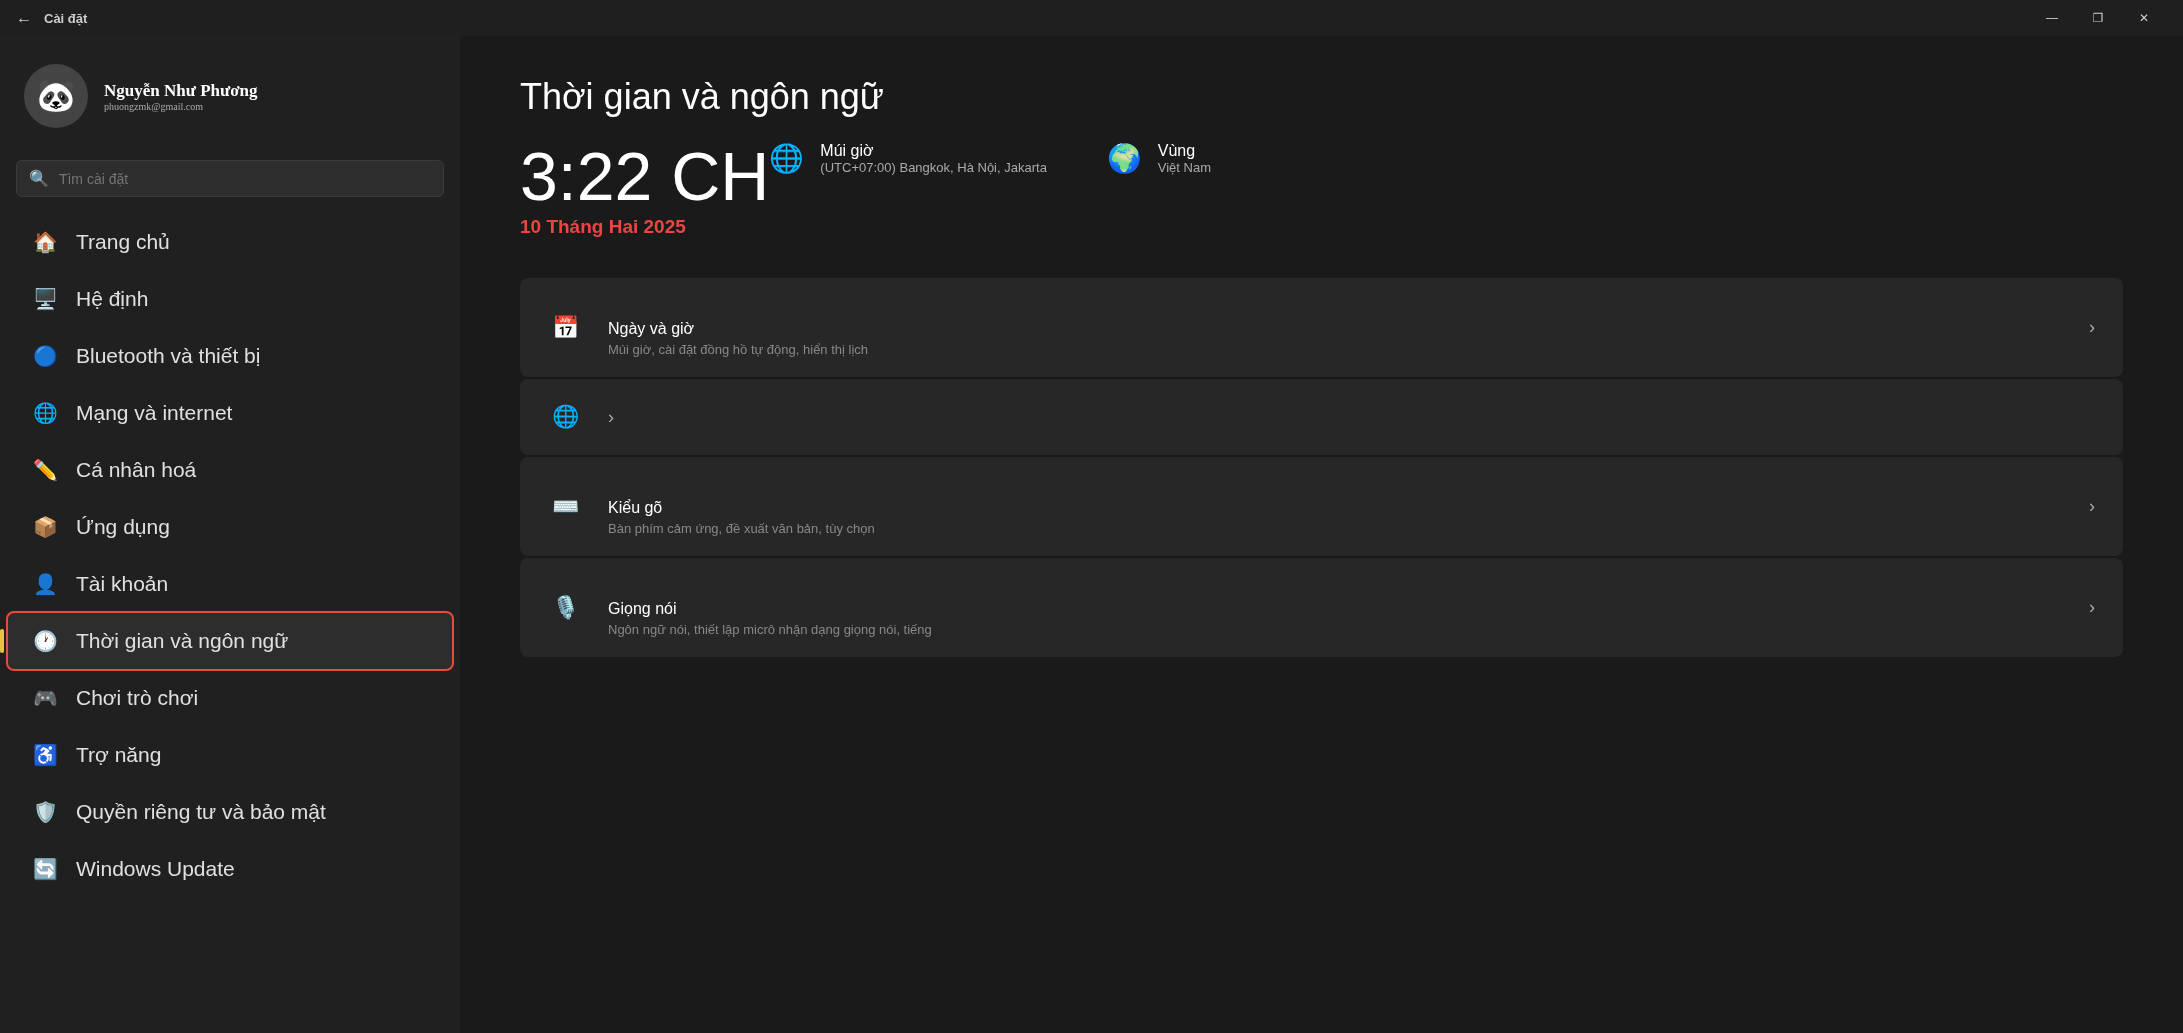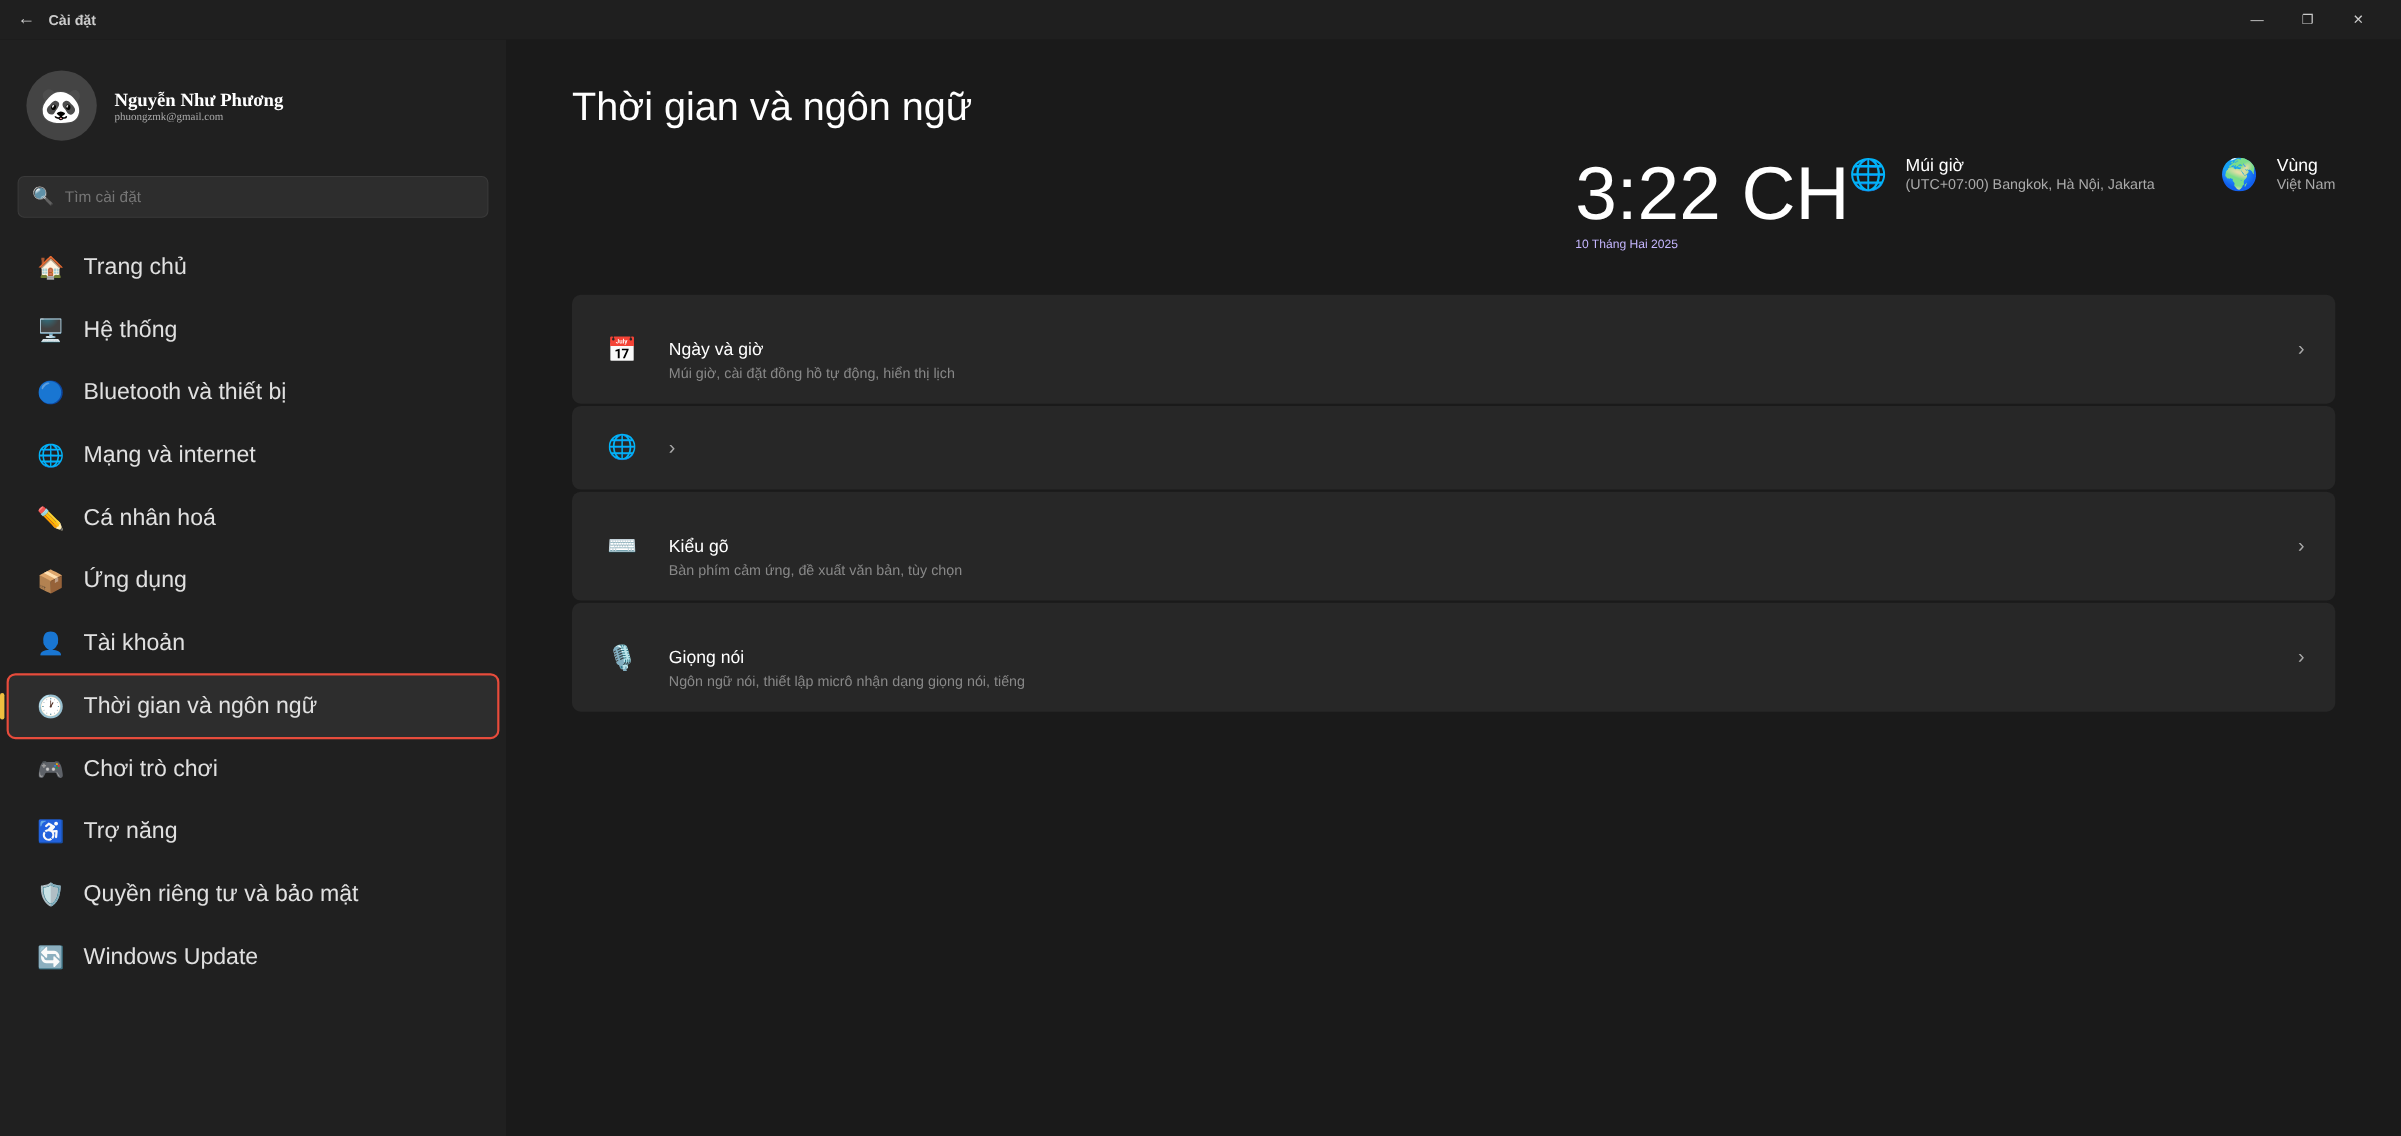--- a/index.html
+++ b/index.html
@@ -188,34 +188,35 @@
       font-size: 36px;
       font-weight: 300;
       color: #ffffff;
       margin-bottom: 24px;
     }
 
     
     .clock-section {
       display: flex;
       align-items: flex-start;
-      justify-content: flex-end;
+      justify-content: flex-start;
       margin-bottom: 40px;
     }
     .clock-left {}
     .clock-time {
       font-size: 68px;
       font-weight: 300;
       color: #ffffff;
       line-height: 1;
       margin-bottom: 6px;
     }
     .clock-date {
-      font-size: 11px;
-      color: #c4b5fd;
+      font-size: 19px;
+      color: #ef4444;
+      font-weight: bold;
     }
     .clock-right {
       display: flex;
       gap: 60px;
       align-items: center;
     }
     .clock-info-item {
       display: flex;
       align-items: center;
       gap: 16px;
@@ -310,21 +311,21 @@
       <input type="text" placeholder="Tìm cài đặt" style="">
     </div>
 
     <nav>
     <div class="nav-item">
           <span class="nav-item-icon">🏠</span>
           <span class="nav-item-label">Trang chủ</span>
         </div>
         <div class="nav-item">
           <span class="nav-item-icon">🖥️</span>
-          <span class="nav-item-label">Hệ thống</span>
+          <span class="nav-item-label">Hệ định</span>
         </div>
         <div class="nav-item">
           <span class="nav-item-icon">🔵</span>
           <span class="nav-item-label">Bluetooth và thiết bị</span>
         </div>
         <div class="nav-item">
           <span class="nav-item-icon">🌐</span>
           <span class="nav-item-label">Mạng và internet</span>
         </div>
         <div class="nav-item">

